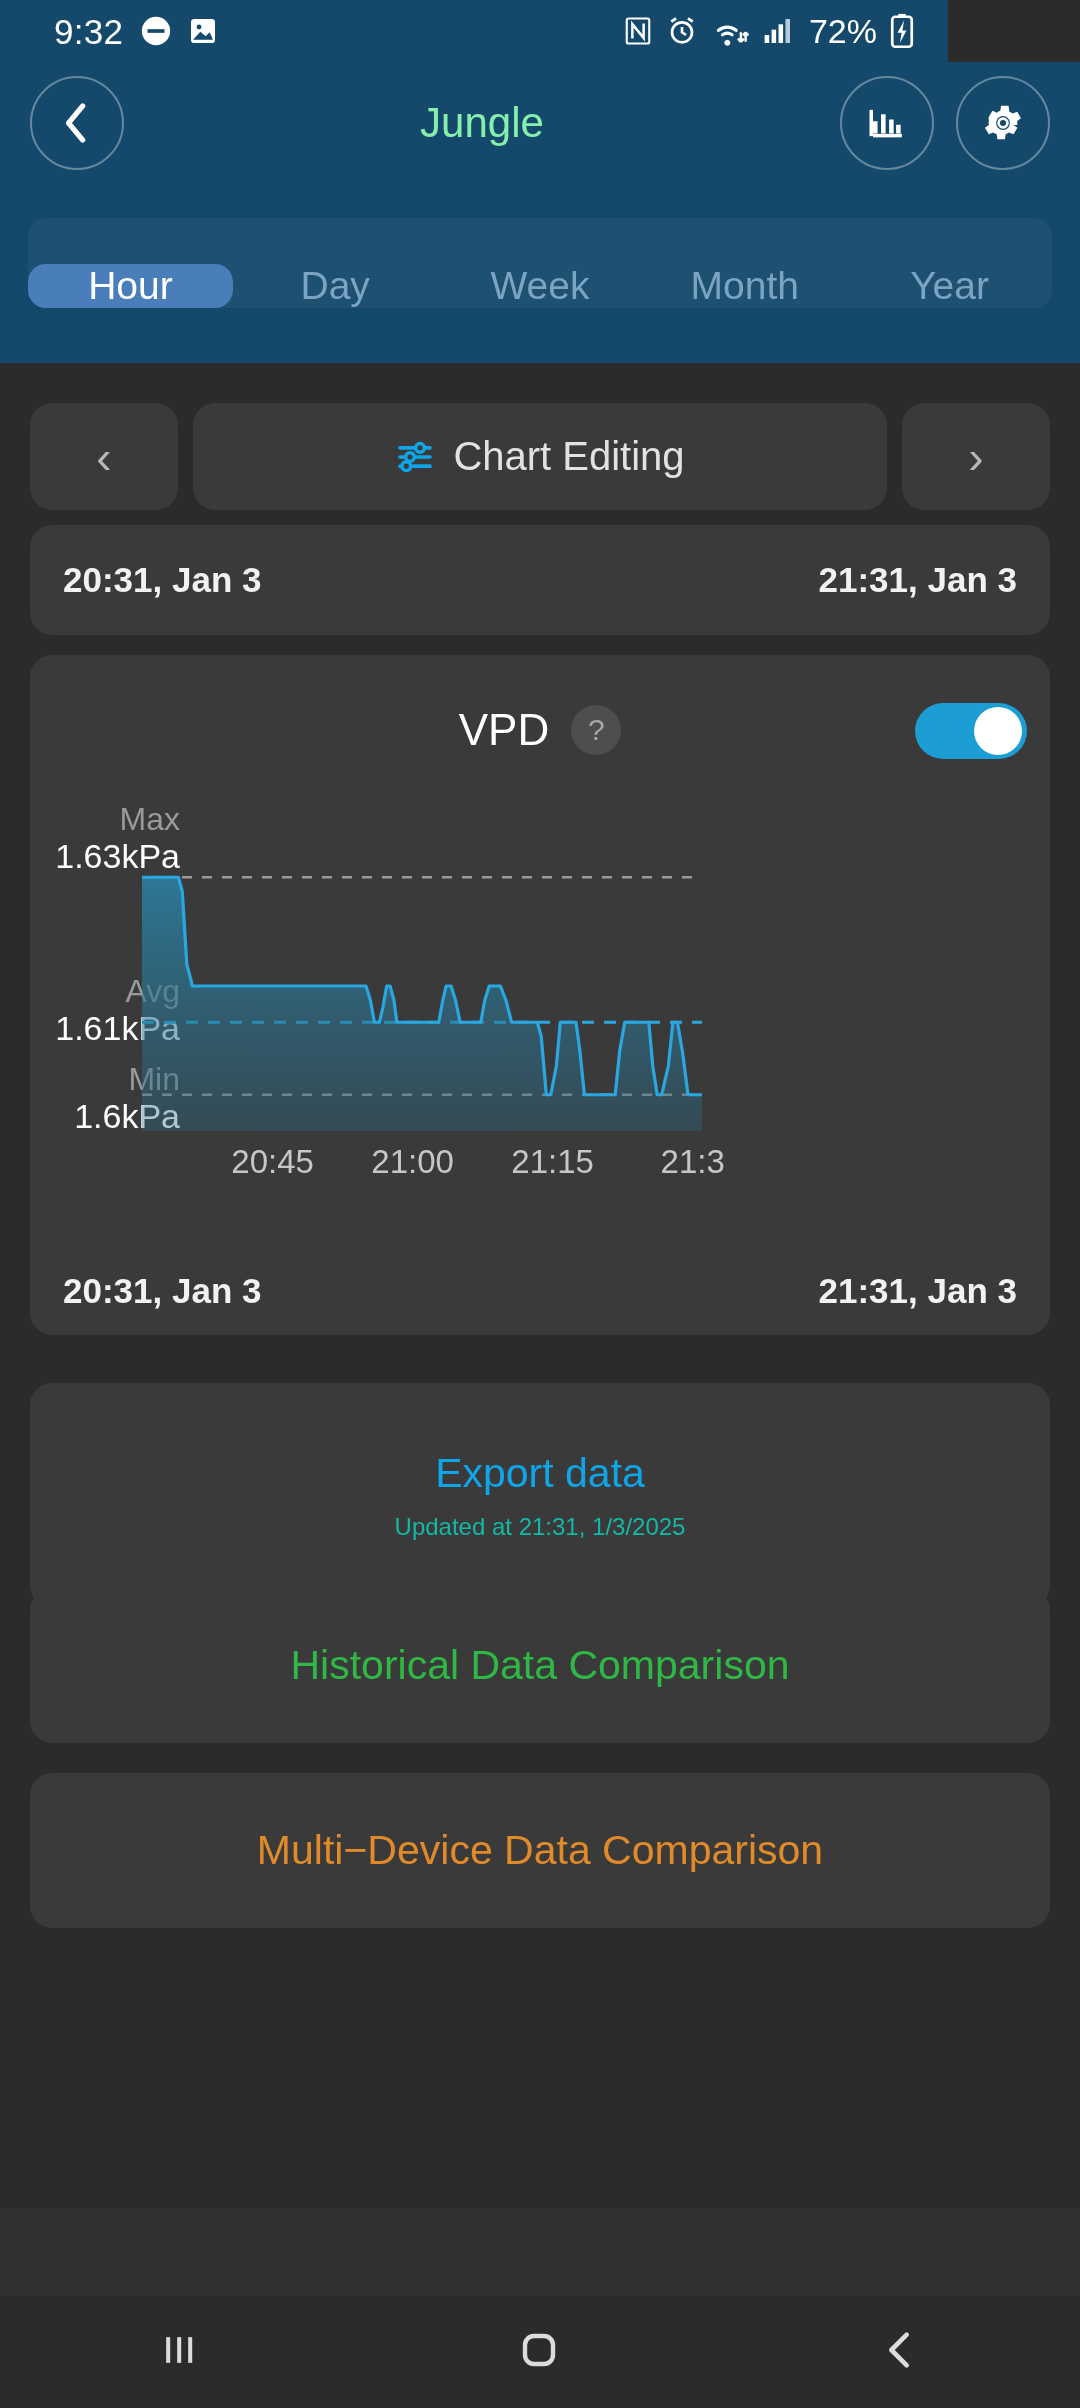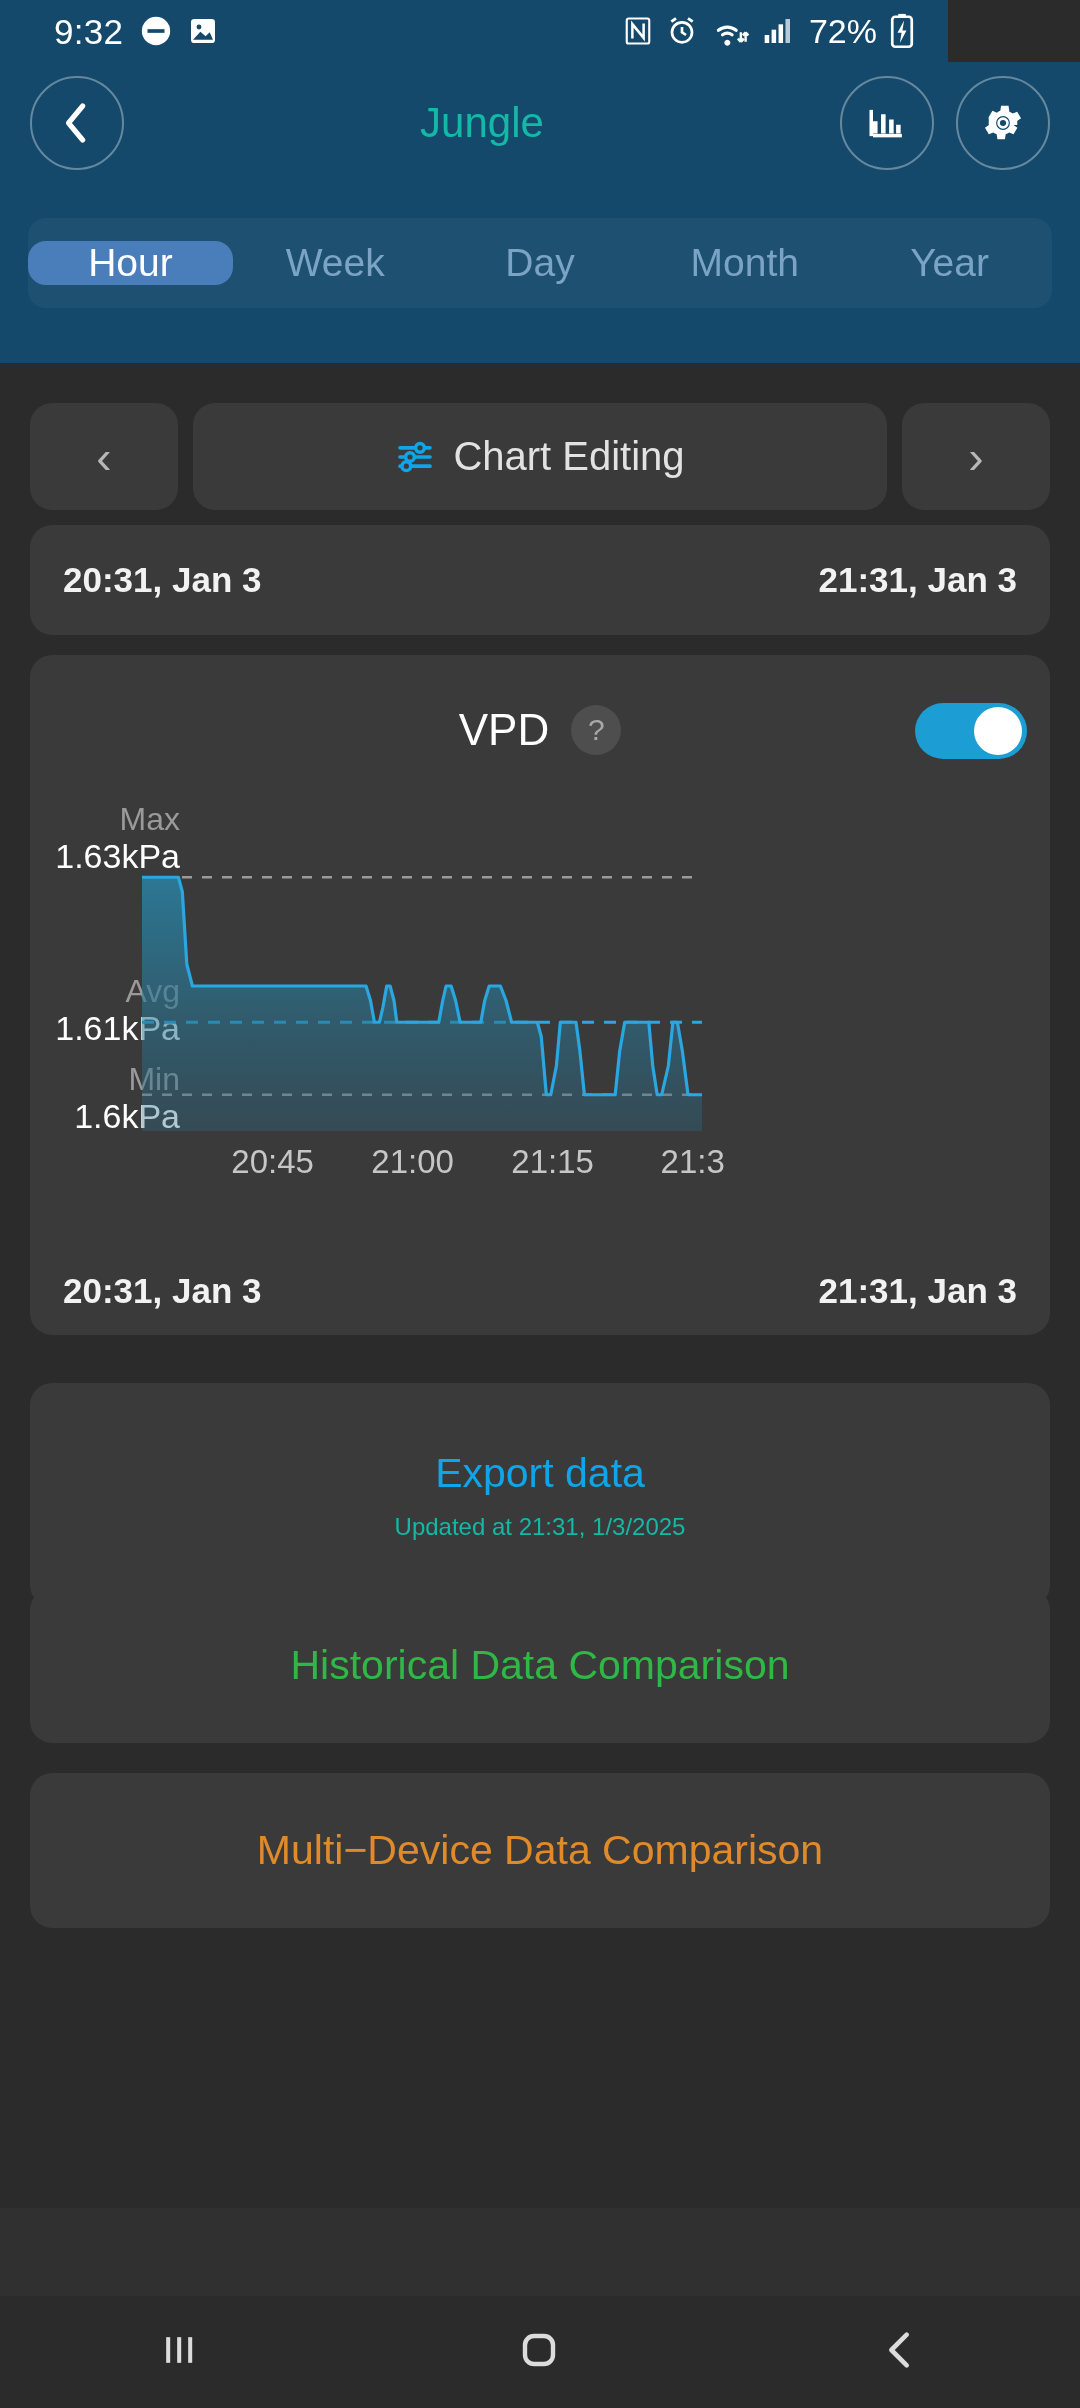--- a/index.html
+++ b/index.html
@@ -77,41 +77,41 @@
     display: flex;
     align-items: center;
     justify-content: center;
     box-sizing: border-box;
     background: transparent;
     flex: 0 0 auto;
   }
   .header-title {
     flex: 1;
     text-align: center;
-    color: #14b8a6;
+    color: #86efac;
     font-size: 42px;
     font-weight: 400;
   }
   .header-right {
     display: flex;
     gap: 22px;
     flex: 0 0 auto;
   }
 
   
   .tabbar {
     position: absolute;
     top: 218px;
     left: 28px;
     width: 1024px;
     height: 90px;
     background: rgba(255,255,255,0.045);
     border-radius: 18px;
     display: flex;
-    align-items: center;
+    align-items: flex-end;
   }
   .tab {
     flex: 1;
     display: flex;
     align-items: center;
     justify-content: center;
     color: #7ba4c4;
     font-size: 39px;
     border-radius: 18px;
   }
@@ -404,22 +404,22 @@
           <path fill="#ffffff" d="M19.4 13a7.6 7.6 0 0 0 0-2l2-1.5-2-3.4-2.3 1a7.6 7.6 0 0 0-1.8-1L14.9 3h-3.9l-.4 2.6c-.6.2-1.2.6-1.8 1l-2.3-1-2 3.4L4.6 11a7.6 7.6 0 0 0 0 2l-2 1.5 2 3.4 2.3-1c.6.4 1.2.8 1.8 1l.4 2.6h3.9l.4-2.6c.6-.2 1.2-.6 1.8-1l2.3 1 2-3.4-2-1.5Z"></path>
           <circle cx="12" cy="12" r="3.6" fill="#14496b"></circle>
           <circle cx="12" cy="12" r="2.3" fill="none" stroke="#ffffff" stroke-width="1.4"></circle>
         </svg>
       </div>
     </div>
   </div>
 
   <div class="tabbar">
     <div class="tab active">Hour</div>
+    <div class="tab">Day</div>
     <div class="tab">Week</div>
-    <div class="tab">Day</div>
     <div class="tab">Month</div>
     <div class="tab">Year</div>
   </div>
 
   <div class="content">
 
     <div class="edit-row">
       <div class="card nav-btn">‹</div>
       <div class="card edit-main">
         <svg width="40" height="40" viewBox="0 0 24 24">

